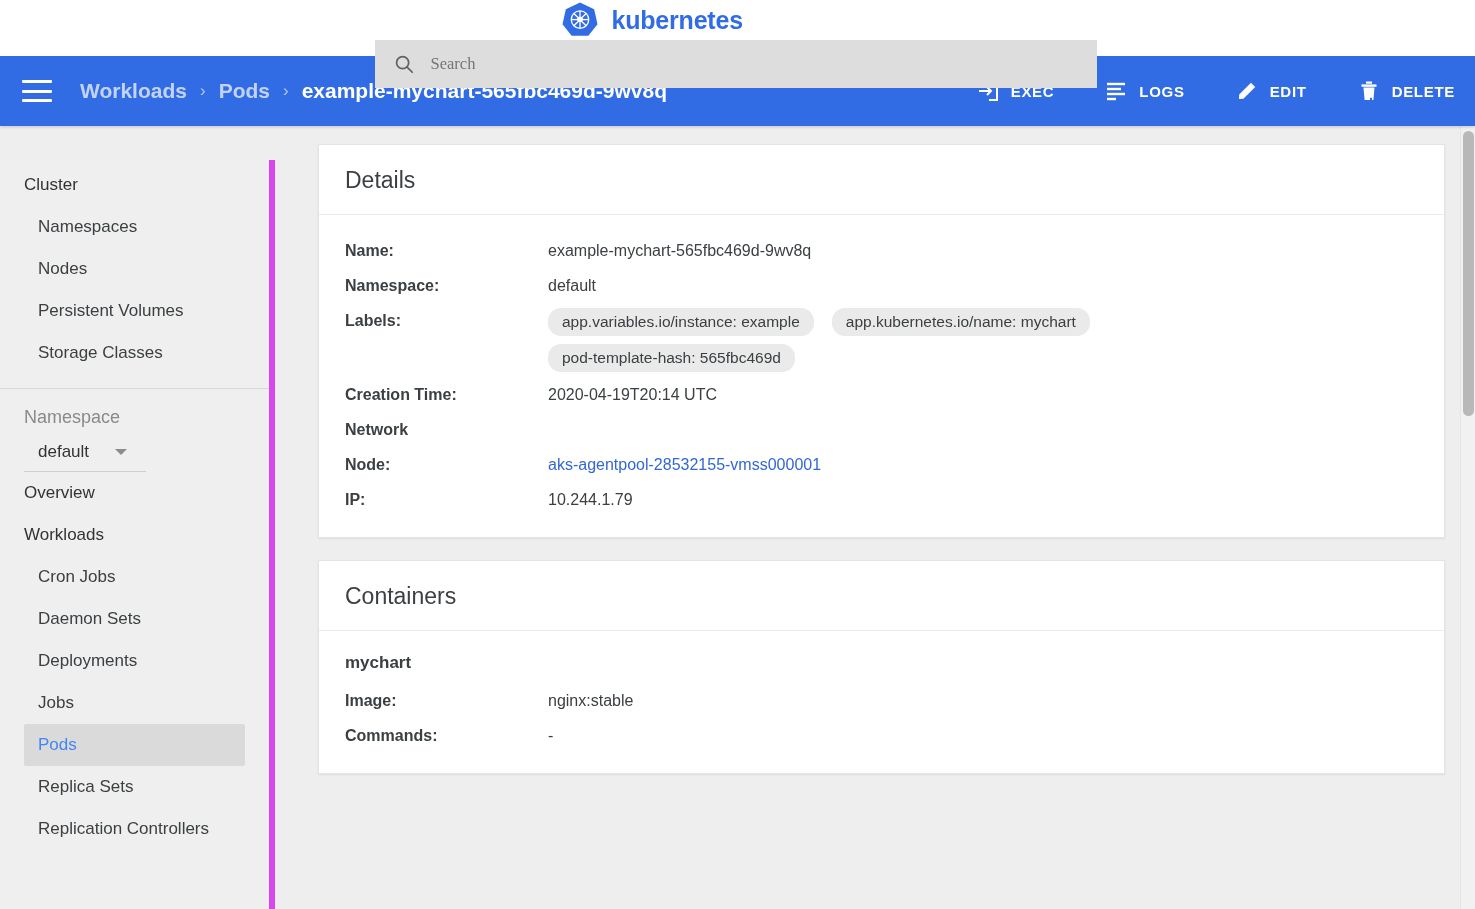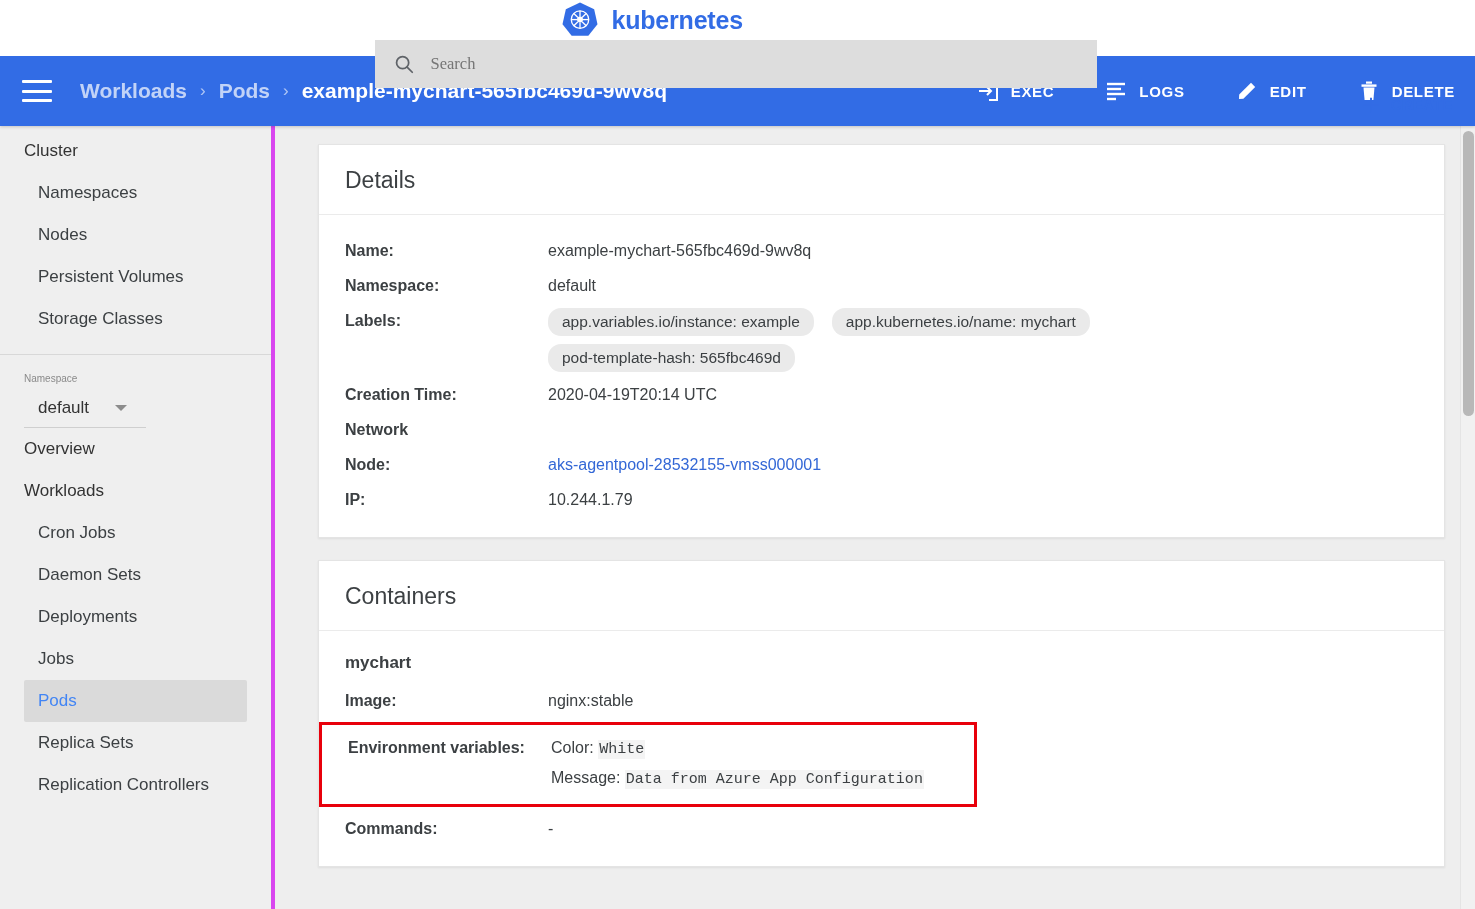--- a/index.html
+++ b/index.html
@@ -145,23 +145,24 @@
   .action-icon { width: 24px; height: 24px; display:block; }
 
   
   .layout { display: flex; height: 783px; }
 
   
   .sidebar {
     width: 275px;
     flex: 0 0 275px;
     background: #EFEFEF;
-    border-right: 4px solid #d946ef;
+    border-right: 6px solid #d946ef;
     padding-top: 4px;
     overflow: hidden;
+    margin-top: 34px;
   }
   .nav-group-title {
     font-size: 17px;
     color: #333;
     padding: 11px 0 11px 24px;
     font-weight: normal;
   }
   .nav-item {
     font-size: 17px;
     color: #3C4043;
@@ -176,21 +177,21 @@
     margin: 0 24px 0 24px;
     padding-left: 14px;
     border-radius: 2px;
   }
   .nav-divider {
     height: 1px;
     background: #D8D8D8;
     margin: 14px 0 0 0;
   }
   .ns-block { padding: 18px 0 0 24px; }
-  .ns-label { font-size: 10px; color: #8A8A8A; margin-bottom: 14px; }
+  .ns-label { font-size: 18px; color: #8A8A8A; margin-bottom: 14px; }
   .ns-select {
     display: flex;
     align-items: center;
     gap: 26px;
     width: 122px;
     border-bottom: 1px solid #CFCFCF;
     padding: 0 0 9px 14px;
     cursor: pointer;
   }
   .ns-value { font-size: 17px; color: #333; }
@@ -489,36 +490,20 @@
       </div>
       <div class="card-body">
 
         <div class="container-name">mychart</div>
 
         <div class="row">
           <div class="row-key">Image:</div>
           <div class="row-val">nginx:stable</div>
         </div>
 
-        <div class="envvar-row">
-          <div class="env-line">
-            <div class="env-key-col">Environment variables:</div>
-            <div>
-              <span class="env-name">Color:</span>
-              <span class="env-mono">White</span>
-            </div>
-          </div>
-          <div class="env-line">
-            <div class="env-key-col"></div>
-            <div>
-              <span class="env-name">Message:</span>
-              <span class="env-mono">Data from Azure App Configuration</span>
-            </div>
-          </div>
-        </div>
 
         <div class="row">
           <div class="row-key">Commands:</div>
           <div class="row-val">-</div>
         </div>
 
       </div>
     </div>
 
     <div class="scrollbar-track">

